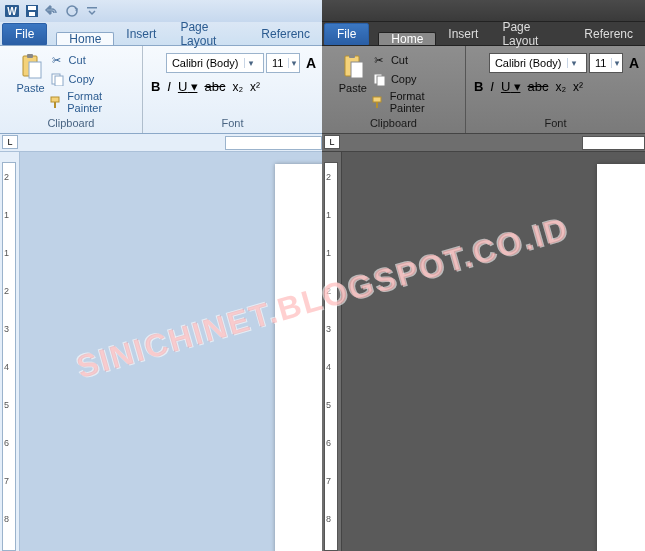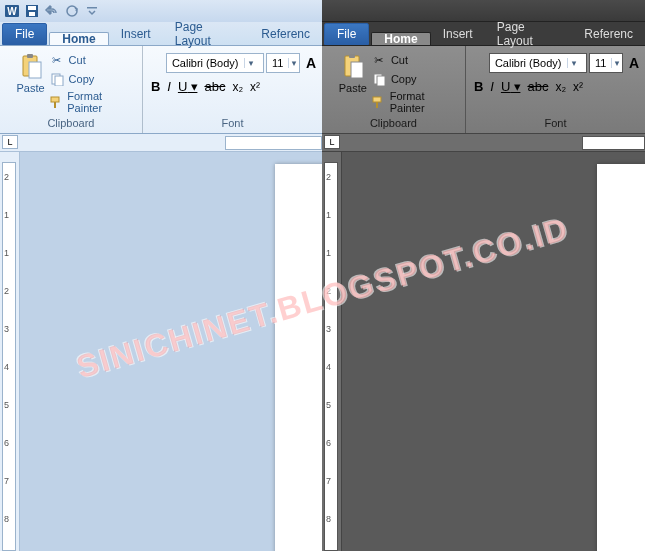--- a/index.html
+++ b/index.html
@@ -12,22 +12,22 @@
   .titlebar { height: 22px; display: flex; align-items: center; padding: 0 4px; gap: 4px; }
   .light .titlebar { background: linear-gradient(#dbe7f5,#c6d8ee); }
   .dark  .titlebar { background: linear-gradient(#4a4a4a,#3a3a3a); border-bottom:1px solid #222;}
   .tb-icon { width: 16px; height: 16px; display:flex; align-items:center; justify-content:center; }
 
   
   .tabrow { height: 24px; display: flex; align-items: stretch; }
   .light .tabrow { background: linear-gradient(#dbe7f5,#cde0f2); border-bottom:1px solid #8ba8c8;}
   .dark  .tabrow { background: #3c3c3c; border-bottom:1px solid #222;}
   .tab { padding: 0 12px; font-size: 12px; display:flex; align-items:center; cursor:pointer; }
-  .tab.file { background: linear-gradient(#3b77c2,#2a5fa6); color:#fff; border:1px solid #2a5fa6; border-radius:2px 2px 0 0; margin:1px 2px 0 2px;}
-  .tab.active { background: #f6fafe; border:1px solid #8ba8c8; border-bottom:none; border-radius:2px 2px 0 0; color:#2b5b90; font-weight:700; margin-top:10px;}
+  .tab.file { background: linear-gradient(#3b77c2,#2a5fa6); color:#fff; border:1px solid #2a5fa6; border-radius:2px 2px 0 0; margin:1px 9px 0 2px;}
+  .tab.active { background: #f6fafe; border:1px solid #8ba8c8; border-bottom:none; border-radius:2px 2px 0 0; color:#2b5b90; font-weight:400; margin-top:10px;}
   .dark .tab.active { background:#898989; color:#fff; border-color:#222;}
   .tab.plain { color:#2b5b90; }
   .dark .tab.plain { color:#ddd; }
 
   
   .ribbon { height: 88px; display:flex; }
   .light .ribbon { background: linear-gradient(#f6fafe,#e4eef9); border-bottom:1px solid #8ba8c8;}
   .dark  .ribbon { background: linear-gradient(#8e8e8e,#7a7a7a); border-bottom:1px solid #444;}
   .group { border-right:1px solid rgba(120,140,160,.5); padding:2px 6px 0 6px; display:flex; flex-direction:column; position:relative;}
   .dark .group { border-right-color:#555;}

